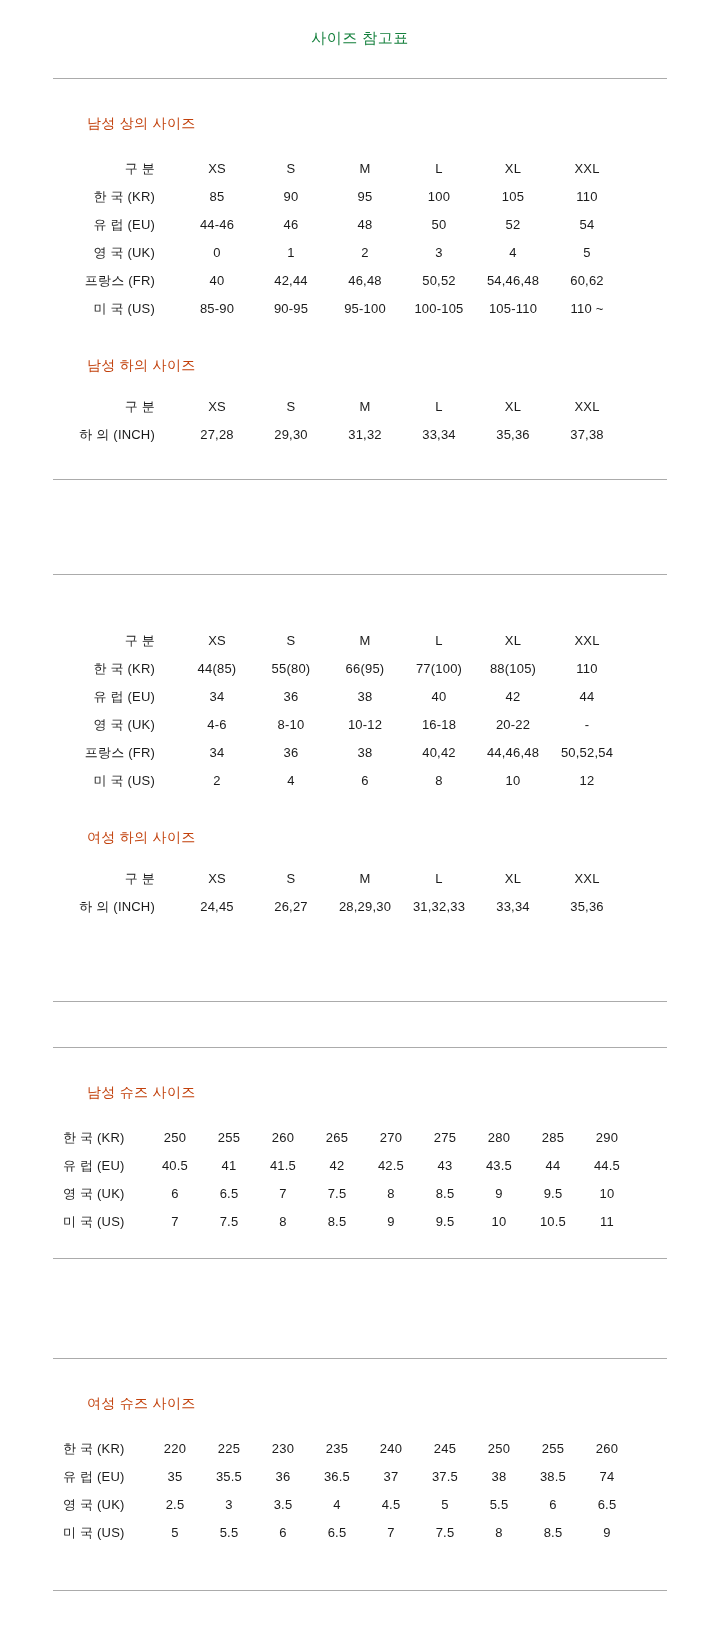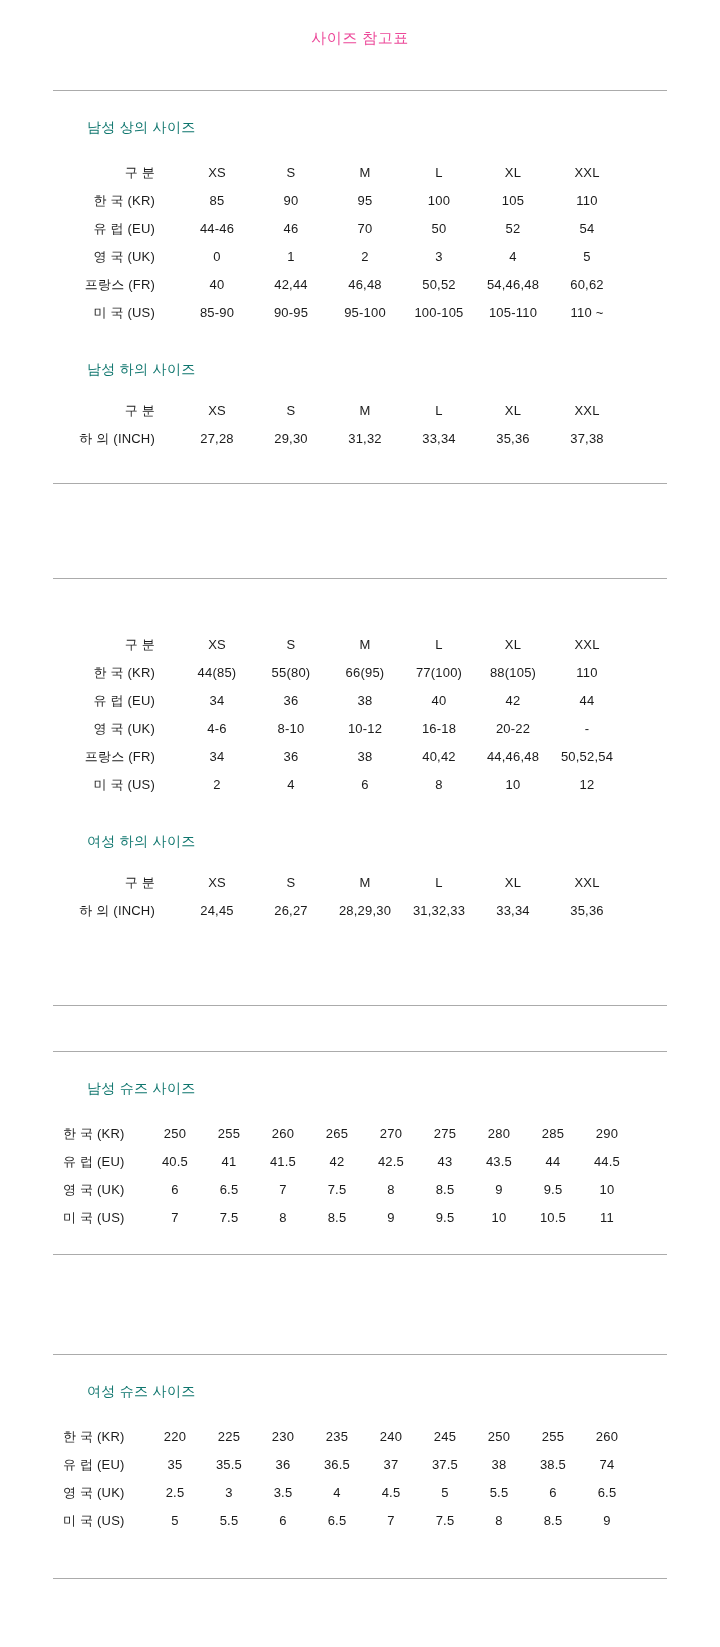--- a/index.html
+++ b/index.html
@@ -3,36 +3,36 @@
 <meta charset="utf-8">
 <style>
   html,body { margin:0; padding:0; background:#fff; }
   body {
     width:720px; min-height:1647px;
     font-family:"Liberation Sans","DejaVu Sans",sans-serif;
     color:#161616;
     -webkit-font-smoothing:antialiased;
   }
   .title {
-    padding-top:30px; height:16px; line-height:16px; margin-bottom:44px;
-    text-align:center; font-size:15px; letter-spacing:0.5px; color:#ec4899;
+    padding-top:30px; height:16px; line-height:16px; margin-bottom:32px;
+    text-align:center; font-size:15px; letter-spacing:0.5px; color:#15803d;
   }
   .rule { height:1px; background:#ababab; margin:0 53px; }
   section { margin:0 53px; padding-top:28px; }
   section.pb30 { padding-bottom:30px; }
   section.pb80 { padding-bottom:80px; }
   section.pb22 { padding-bottom:22px; }
   section.pb43 { padding-bottom:43px; }
   .spacer94 { height:94px; }
   .spacer45 { height:45px; }
   .spacer99 { height:99px; }
   .tail { height:64px; }
   h2 {
-    margin:0 0 0 34px; font-size:14px; font-weight:400;
-    height:16px; line-height:16px; color:#0f766e; letter-spacing:0.3px;
+    margin:8px 0 0 34px; font-size:14px; font-weight:400;
+    height:16px; line-height:16px; color:#c2410c; letter-spacing:0.3px;
   }
   h2.second { margin-top:34px; }
   table { border-collapse:collapse; table-layout:fixed; margin:24px 0 0 7px; }
   table.tight { margin-top:20px; }
   th, td {
     font-weight:400; font-size:13px; height:28px; line-height:28px;
     padding:0; text-align:center; color:#1b1b1b; white-space:nowrap;
     overflow:hidden; letter-spacing:0.2px;
   }
   table.apparel { width:564px; }
@@ -67,21 +67,21 @@
           <td class="val">90</td>
           <td class="val">95</td>
           <td class="val">100</td>
           <td class="val">105</td>
           <td class="val">110</td>
         </tr>
         <tr>
           <td class="label">유 럽 (EU)</td>
           <td class="val">44-46</td>
           <td class="val">46</td>
-          <td class="val">70</td>
+          <td class="val">48</td>
           <td class="val">50</td>
           <td class="val">52</td>
           <td class="val">54</td>
         </tr>
         <tr>
           <td class="label">영 국 (UK)</td>
           <td class="val">0</td>
           <td class="val">1</td>
           <td class="val">2</td>
           <td class="val">3</td>

